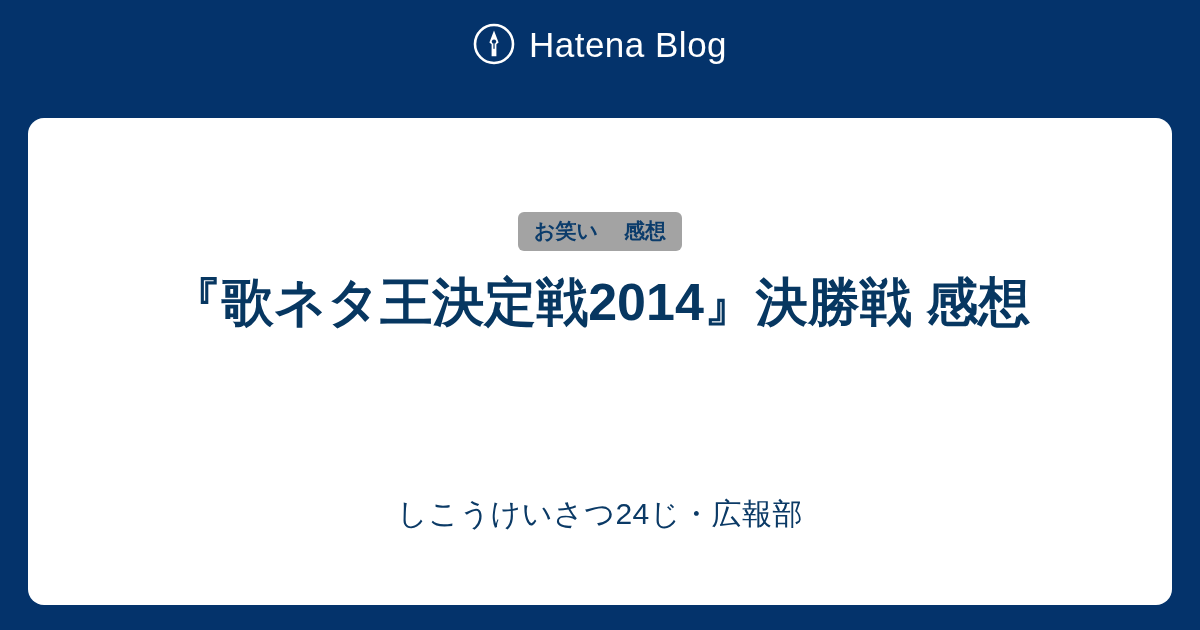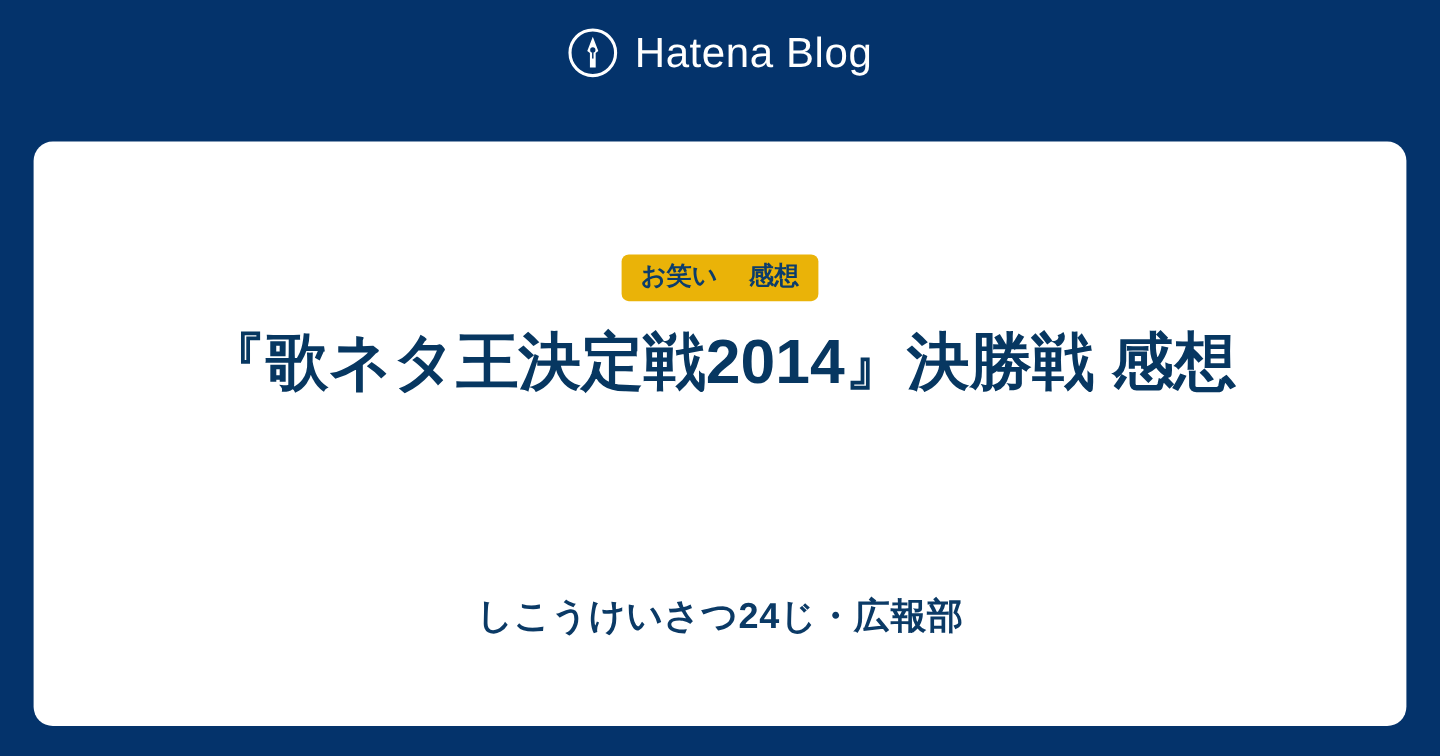--- a/index.html
+++ b/index.html
@@ -79,21 +79,21 @@
 
   
   .tag-row {
     margin-top: 94px;
     display: flex;
     align-items: center;
     justify-content: center;
   }
 
   .tag-pill {
-    background: #eab308;
+    background: #a3a3a3;
     border-radius: 6px;
     padding: 6px 16px 8px 16px;
     display: flex;
     align-items: center;
     gap: 26px;
   }
 
   .tag-item {
     color: #0b3c6b;
     font-size: 21px;
@@ -118,21 +118,21 @@
 
   
   .blog-title {
     position: absolute;
     left: 0;
     right: 0;
     bottom: 72px;
     color: #0b3a66;
     font-size: 30px;
     line-height: 1.3;
-    font-weight: 700;
+    font-weight: 400;
     text-align: center;
     letter-spacing: 0.5px;
     padding: 0 40px;
     box-sizing: border-box;
   }
 </style>
 </head>
 <body>
 
 <div class="og-canvas">

